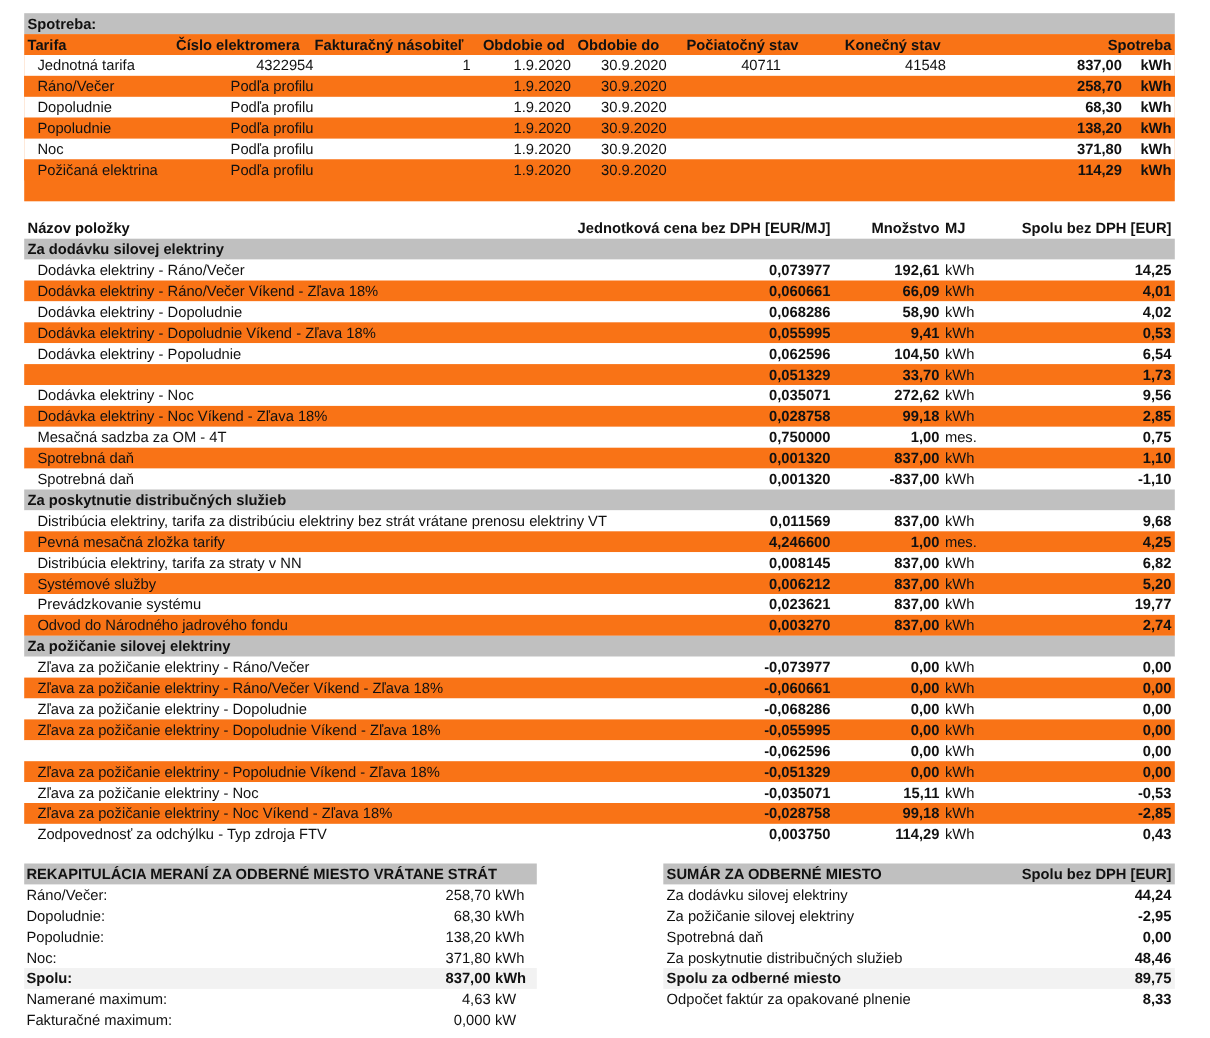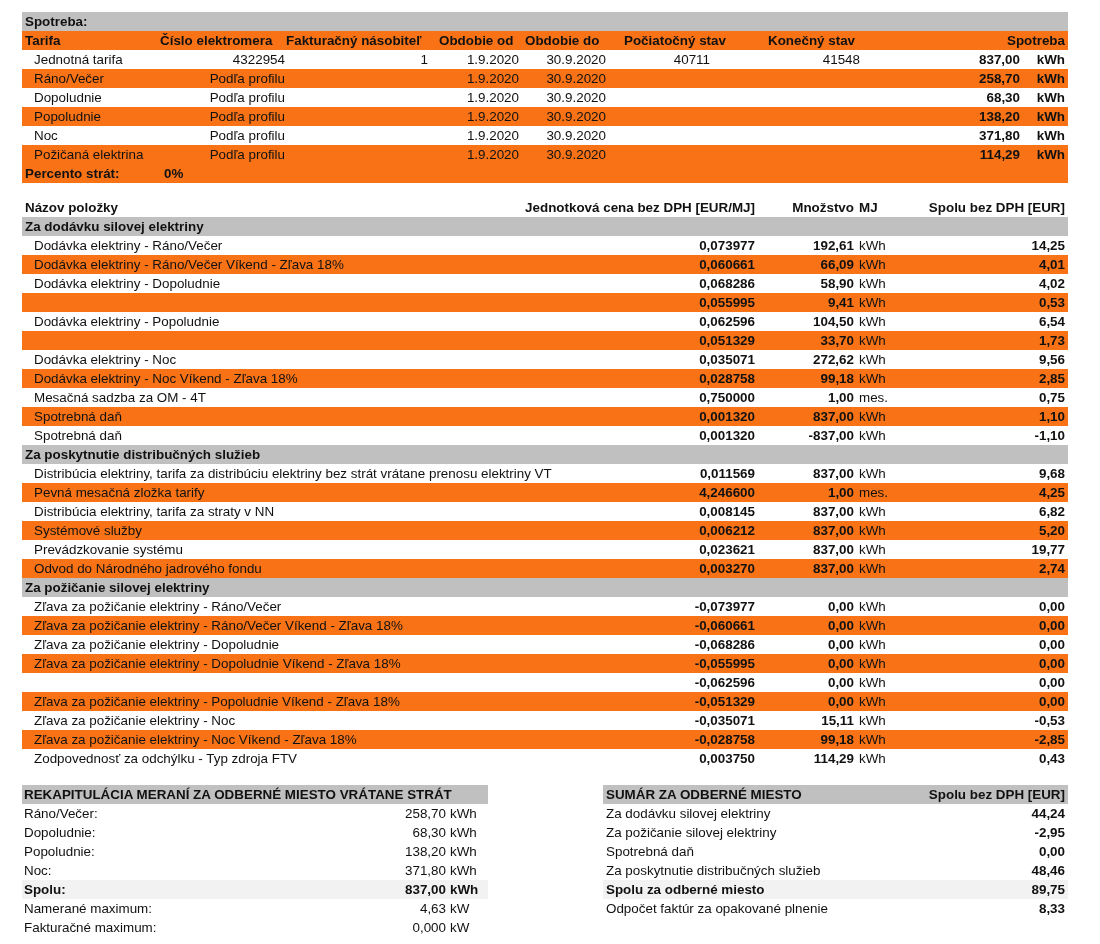--- a/index.html
+++ b/index.html
@@ -102,24 +102,20 @@
         <span class="cell r" style="right: 783px;">Podľa profilu</span>
         <span class="cell r" style="right: 640px;"></span>
         <span class="cell r" style="right: 549px;">1.9.2020</span>
         <span class="cell r" style="right: 462px;">30.9.2020</span>
         <span class="cell r" style="right: 358px;"></span>
         <span class="cell r" style="right: 208px;"></span>
         <span class="cell b r" style="right: 48px;">114,29</span>
         <span class="cell b r" style="right: 3px;">kWh</span>
       </div>
     </div>
-  <div class="row" style="top:164px;">
-    <span class="cell b" style="left:3px;">Percento strát:</span>
-    <span class="cell b" style="left:142px;">0%</span>
-  </div>
 </div>
 
 <div id="items">
   <div class="row" style="top:0;">
     <span class="cell b" style="left:3px;">Názov položky</span>
     <span class="cell b r" style="right:313px;">Jednotková cena bez DPH [EUR/MJ]</span>
     <span class="cell b r" style="right:214px;">Množstvo</span>
     <span class="cell b" style="left:837px;">MJ</span>
     <span class="cell b r" style="right:3px;">Spolu bez DPH [EUR]</span>
   </div>
@@ -142,20 +138,21 @@
         <span class="cell b r" style="right: 3px;">4,01</span>
       </div>
       <div class="row" style="top: 76px; background: rgb(255, 255, 255);">
         <span class="cell " style="left: 12px;">Dodávka elektriny - Dopoludnie</span>
         <span class="cell b r" style="right: 313px;">0,068286</span>
         <span class="cell b r" style="right: 214px;">58,90</span>
         <span class="cell " style="left: 837px;">kWh</span>
         <span class="cell b r" style="right: 3px;">4,02</span>
       </div>
       <div class="row alt" style="top: 95px;">
+        <span class="cell " style="left: 12px;">Dodávka elektriny - Dopoludnie Víkend  - Zľava 18%</span>
         <span class="cell b r" style="right: 313px;">0,055995</span>
         <span class="cell b r" style="right: 214px;">9,41</span>
         <span class="cell " style="left: 837px;">kWh</span>
         <span class="cell b r" style="right: 3px;">0,53</span>
       </div>
       <div class="row" style="top: 114px; background: rgb(255, 255, 255);">
         <span class="cell " style="left: 12px;">Dodávka elektriny - Popoludnie</span>
         <span class="cell b r" style="right: 313px;">0,062596</span>
         <span class="cell b r" style="right: 214px;">104,50</span>
         <span class="cell " style="left: 837px;">kWh</span>

